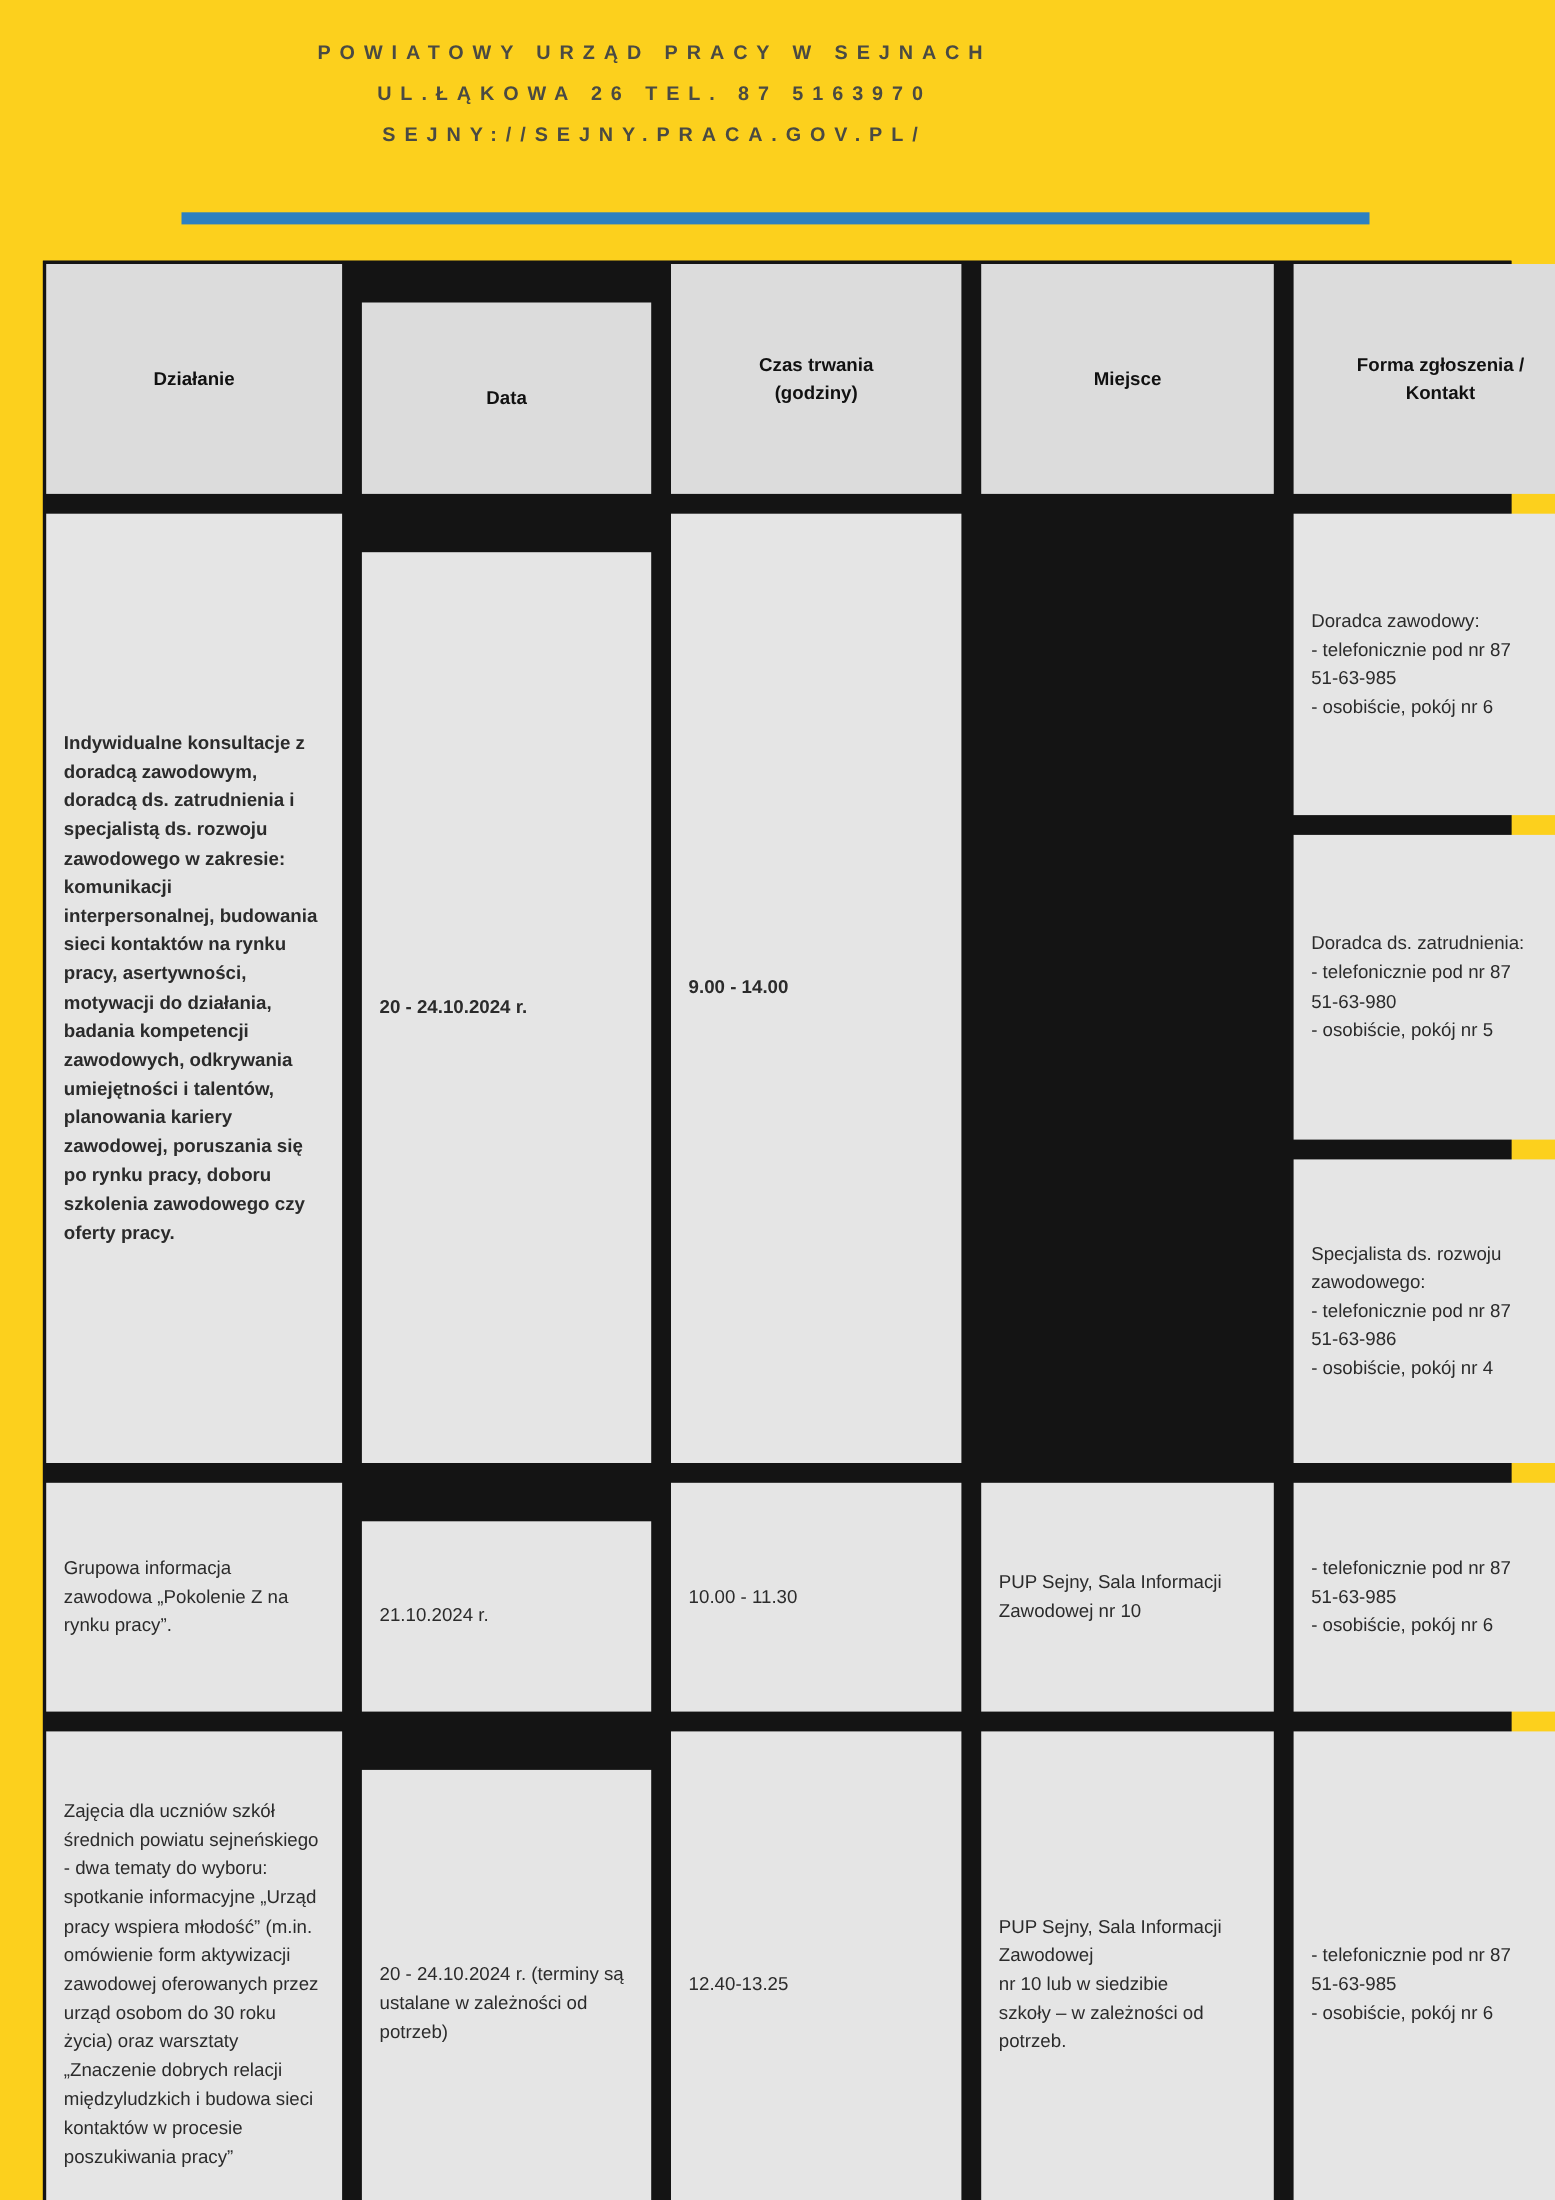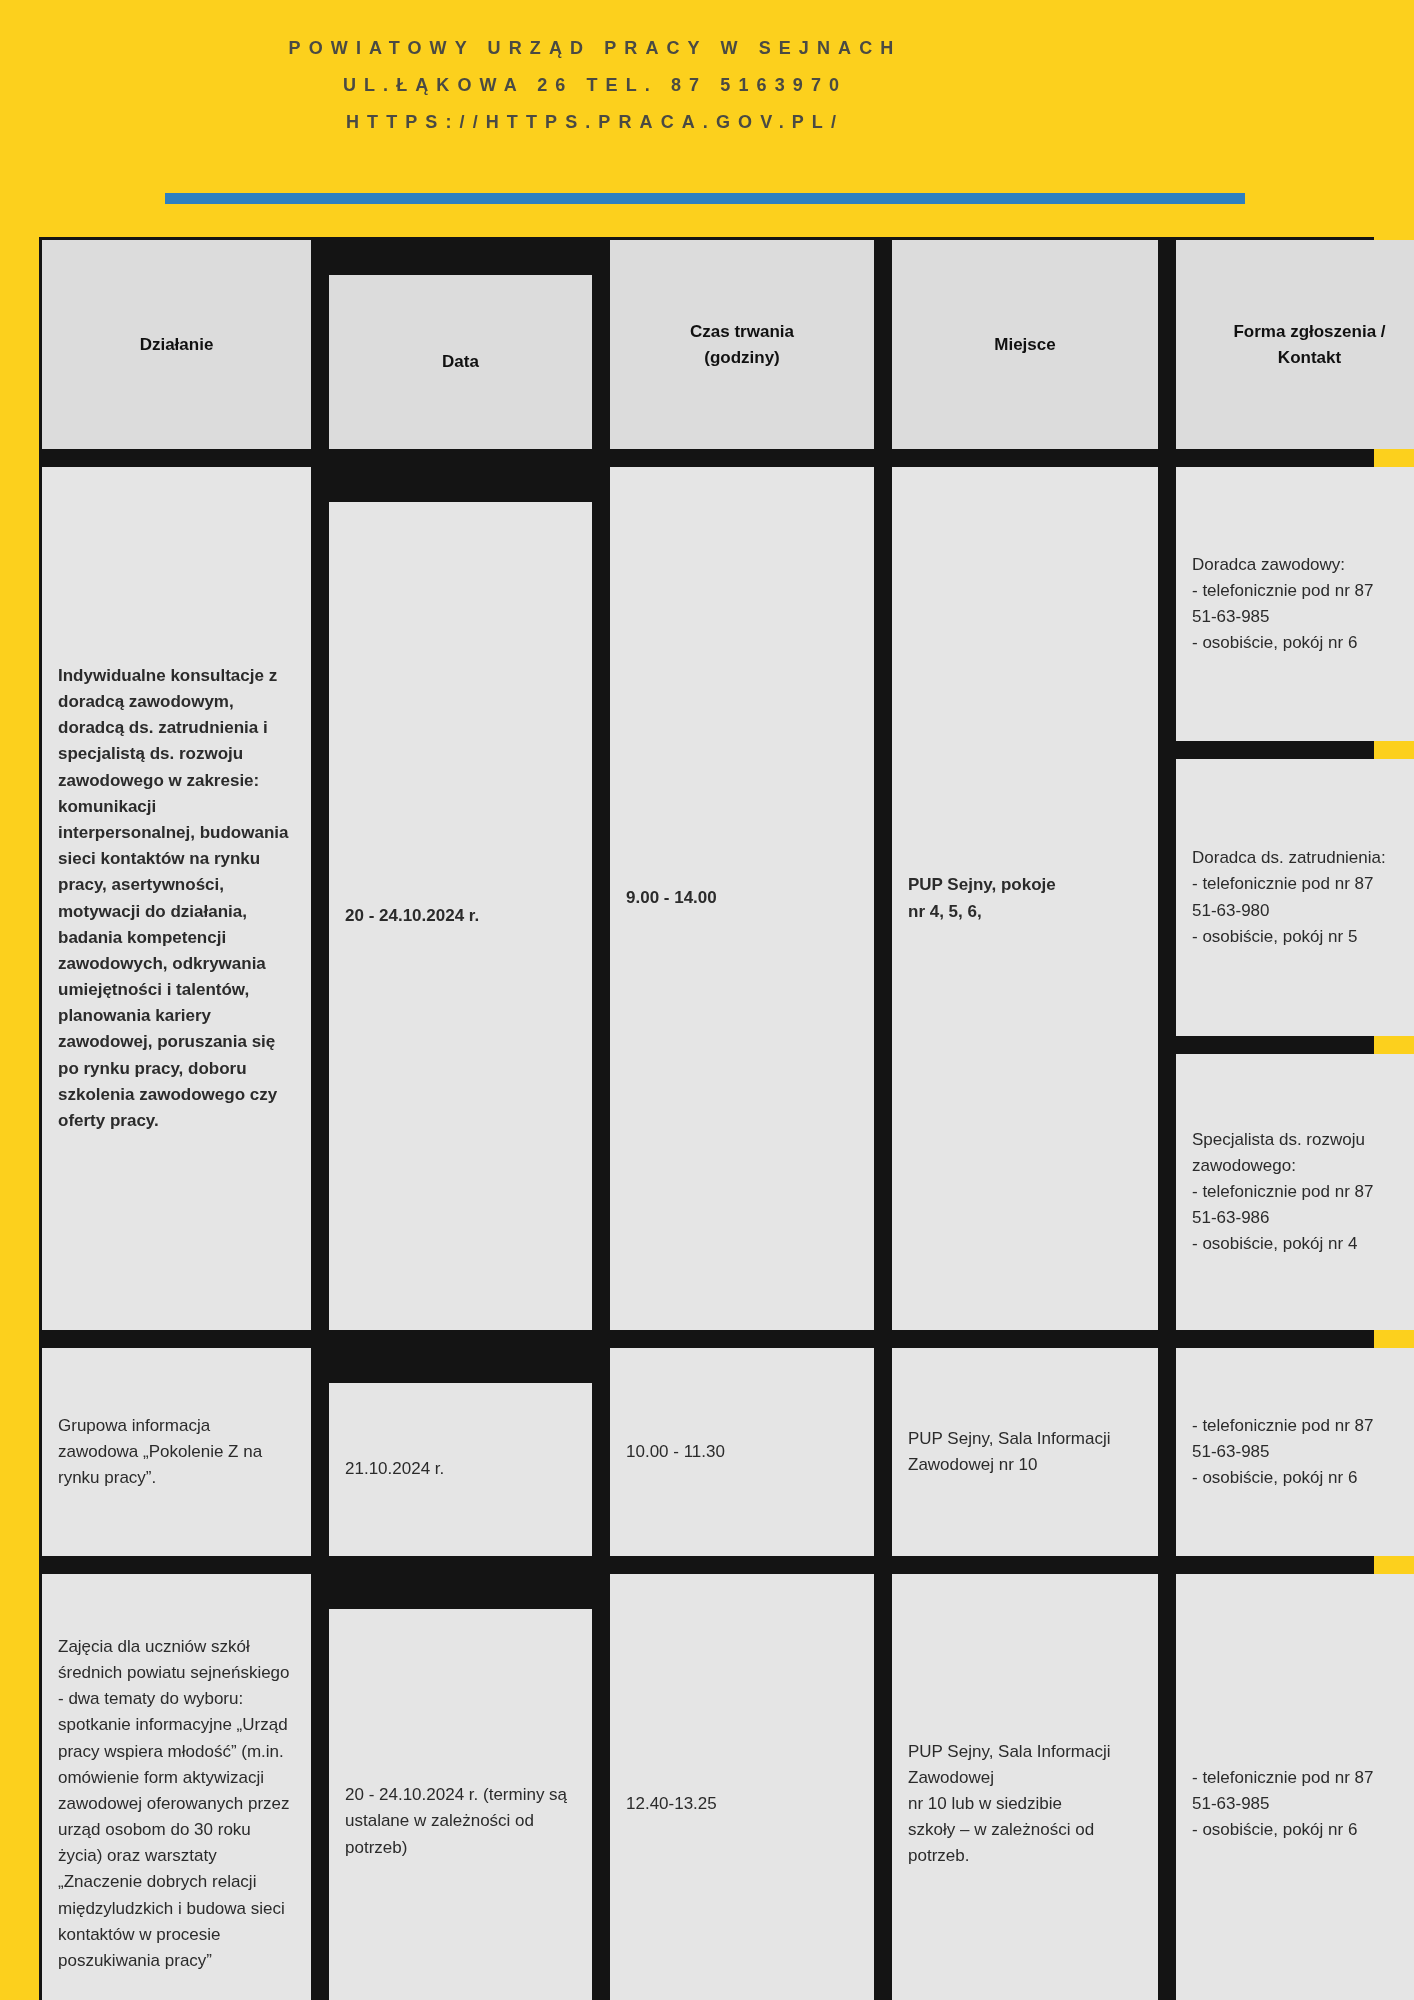--- a/index.html
+++ b/index.html
@@ -74,40 +74,38 @@
   .c3 { grid-column: 3; }
   .c4 { grid-column: 4; }
   .c5 { grid-column: 5; }
 </style>
 </head>
 <body>
 
 <div class="org-header">
   <div>POWIATOWY URZĄD PRACY W SEJNACH</div>
   <div>UL.ŁĄKOWA 26 TEL. 87 5163970</div>
-  <div>HTTPS://HTTPS.PRACA.GOV.PL/</div>
+  <div>SEJNY://SEJNY.PRACA.GOV.PL/</div>
 </div>
 
 <div class="divider"></div>
 
 <div class="schedule-table">
 
   <div class="cell head c1">Działanie</div>
   <div class="cell head c2">Data</div>
   <div class="cell head c3">Czas trwania
 (godziny)</div>
   <div class="cell head c4">Miejsce</div>
   <div class="cell head c5">Forma zgłoszenia /
 Kontakt</div>
 
   <div class="cell c1 span3">Indywidualne konsultacje z doradcą zawodowym, doradcą ds. zatrudnienia i specjalistą ds. rozwoju zawodowego w zakresie: komunikacji interpersonalnej, budowania sieci kontaktów na rynku pracy, asertywności, motywacji do działania, badania kompetencji zawodowych, odkrywania umiejętności i talentów, planowania kariery zawodowej, poruszania się po rynku pracy, doboru szkolenia zawodowego czy oferty pracy.</div>
   <div class="cell c2 span3">20 - 24.10.2024 r.</div>
   <div class="cell c3 span3">9.00 - 14.00</div>
-  <div class="cell c4 span3">PUP Sejny, pokoje
-nr 4, 5, 6,</div>
   <div class="cell c5" style="grid-row:2">Doradca zawodowy:
 - telefonicznie pod nr 87
 51-63-985
 - osobiście, pokój nr 6</div>
   <div class="cell c5" style="grid-row:3">Doradca ds. zatrudnienia:
 - telefonicznie pod nr 87
 51-63-980
 - osobiście, pokój nr 5</div>
   <div class="cell c5" style="grid-row:4">Specjalista ds. rozwoju
 zawodowego:

